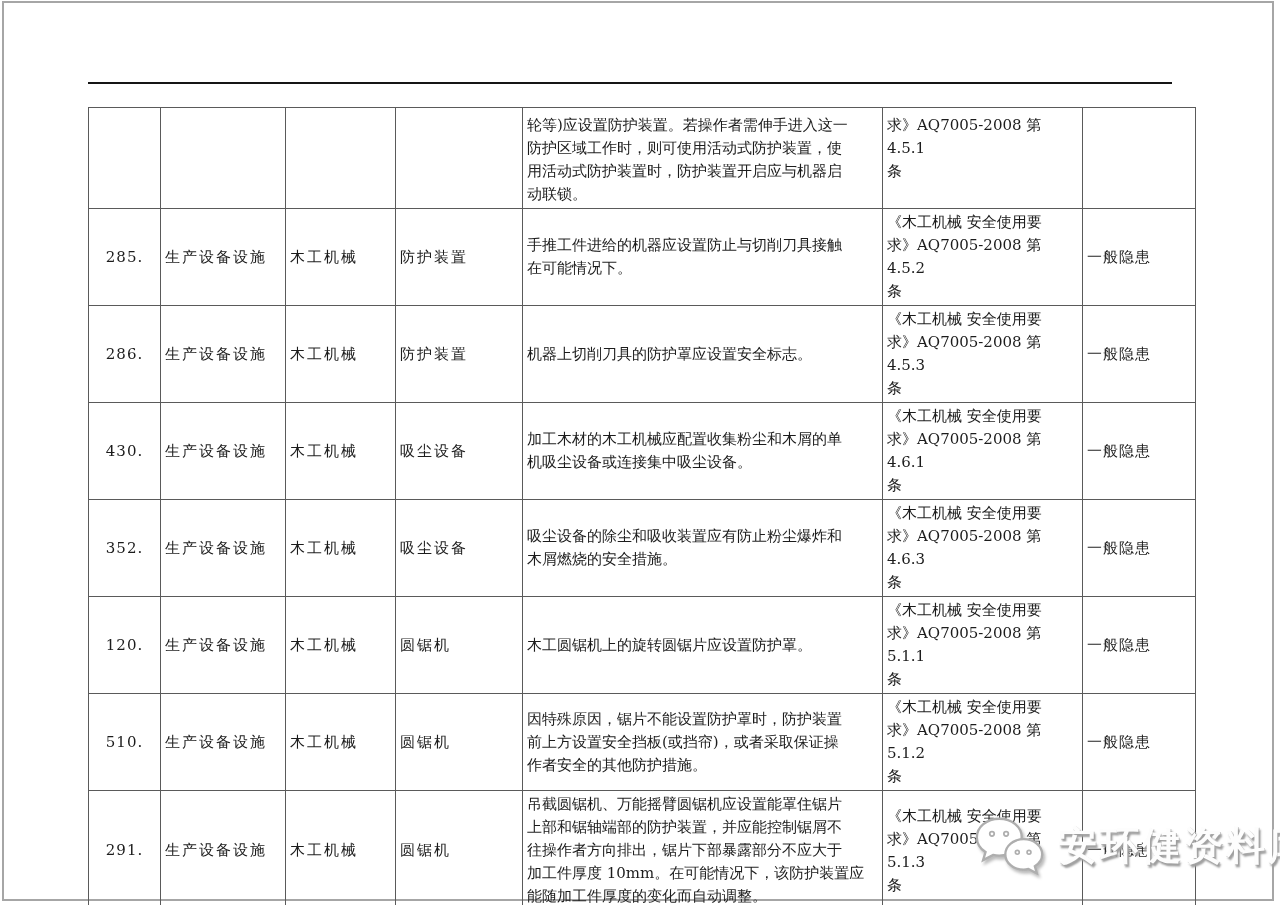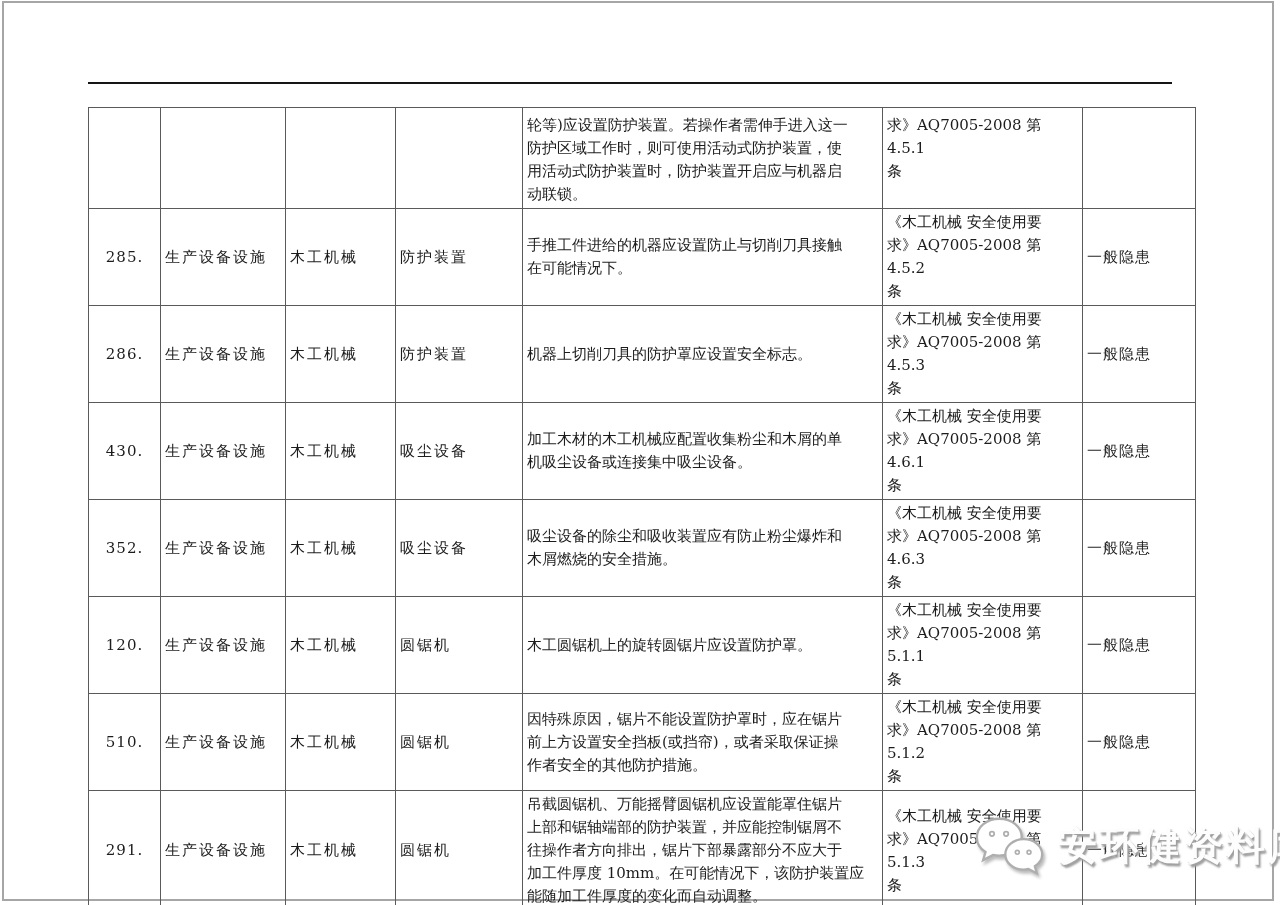--- a/index.html
+++ b/index.html
@@ -120,21 +120,21 @@
         <td class="c-basis">《木工机械 安全使用要
 求》AQ7005-2008 第 5.1.1
 条</td>
         <td class="c-hazard">一般隐患</td>
       </tr>
       <tr class="r6">
         <td class="c-num">510.</td>
         <td class="c-cat">生产设备设施</td>
         <td class="c-sub">木工机械</td>
         <td class="c-item">圆锯机</td>
-        <td class="c-desc">因特殊原因，锯片不能设置防护罩时，应在锯片
+        <td class="c-desc">因特殊原因，锯片不能设置防护罩时，防护装置
 前上方设置安全挡板(或挡帘)，或者采取保证操
 作者安全的其他防护措施。</td>
         <td class="c-basis">《木工机械 安全使用要
 求》AQ7005-2008 第 5.1.2
 条</td>
         <td class="c-hazard">一般隐患</td>
       </tr>
       <tr class="r7">
         <td class="c-num">291.</td>
         <td class="c-cat">生产设备设施</td>

